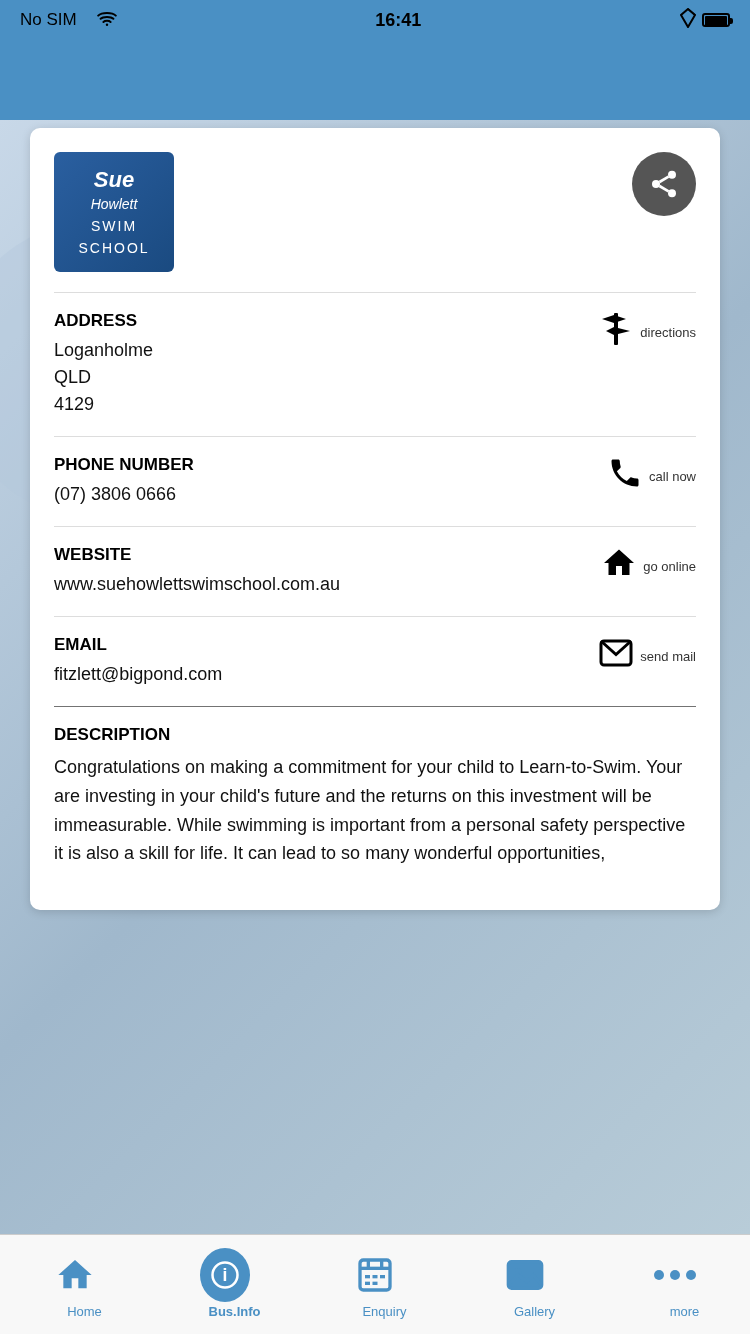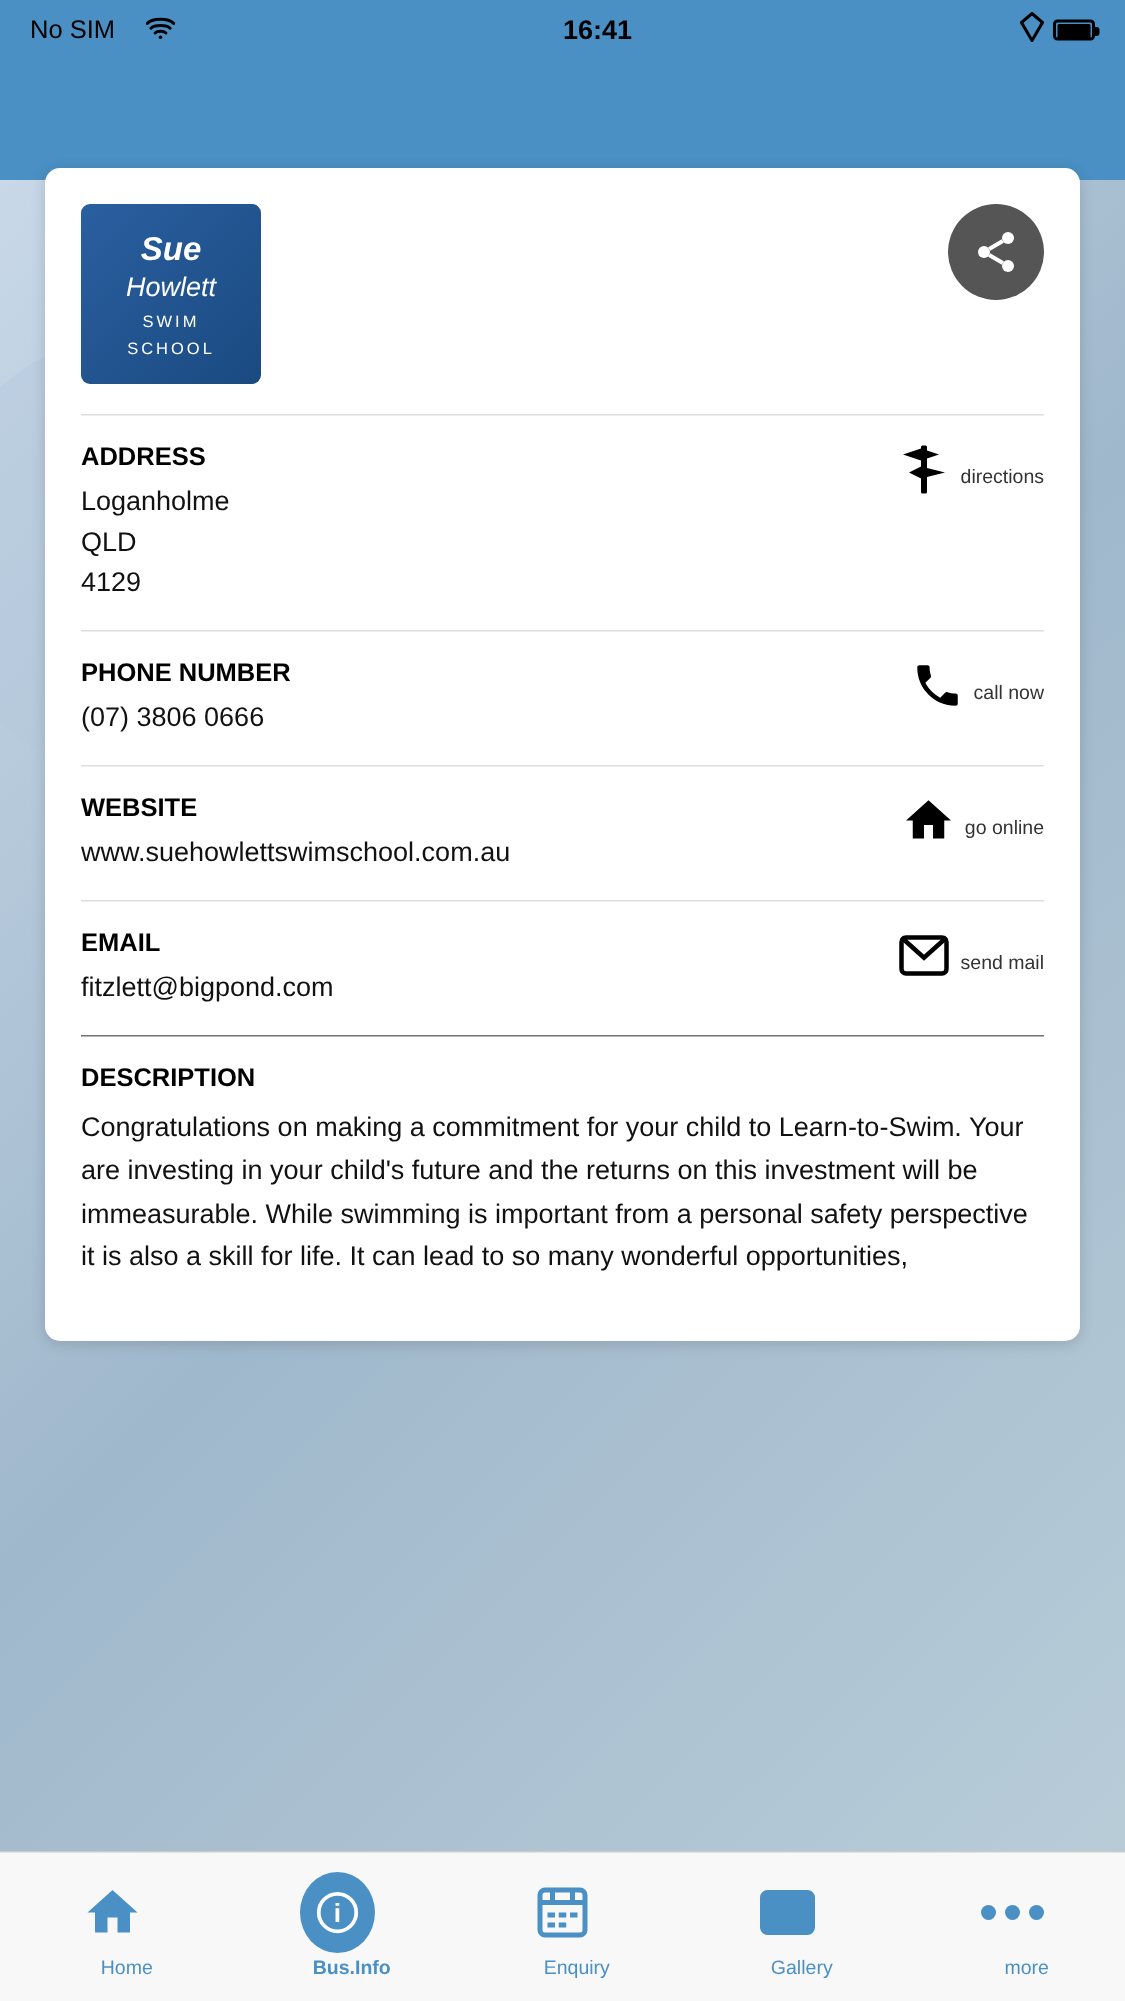--- a/index.html
+++ b/index.html
@@ -72,21 +72,21 @@
     }
     .bg-circle {
       position: absolute;
       border-radius: 50%;
       background: rgba(180, 200, 220, 0.4);
     }
 
     
     .card {
       position: absolute;
-      top: 112px;
+      top: 128px;
       left: 30px;
       width: 690px;
       background: #fff;
       border-radius: 10px;
       z-index: 10;
       padding: 24px;
       box-shadow: 0 2px 10px rgba(0,0,0,0.15);
     }
 
     
@@ -104,22 +104,22 @@
       display: flex;
       flex-direction: column;
       align-items: center;
       justify-content: center;
       color: #fff;
       font-size: 13px;
       text-align: center;
       line-height: 1.3;
     }
     .logo-sue { font-size: 22px; font-weight: bold; font-style: italic; }
-    .logo-howlett { font-size: 18px; font-style: italic; }
-    .logo-sub { font-size: 11px; letter-spacing: 2px; margin-top: 4px; }
+    .logo-howlett { font-size: 14px; font-style: italic; }
+    .logo-sub { font-size: 14px; letter-spacing: 2px; margin-top: 4px; }
 
     .share-btn {
       width: 64px;
       height: 64px;
       background: #555;
       border-radius: 50%;
       display: flex;
       align-items: center;
       justify-content: center;
       cursor: pointer;

